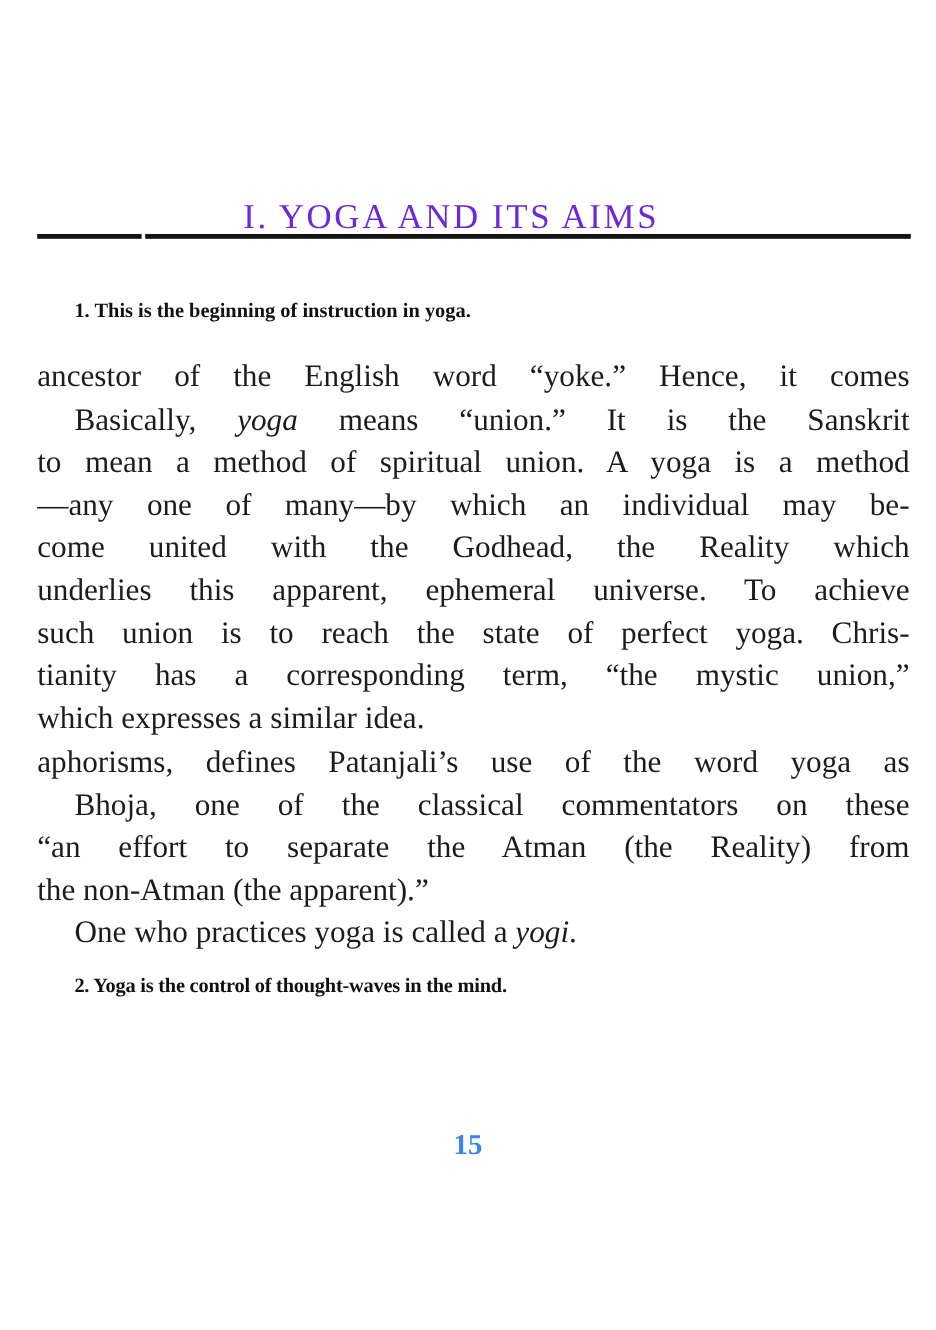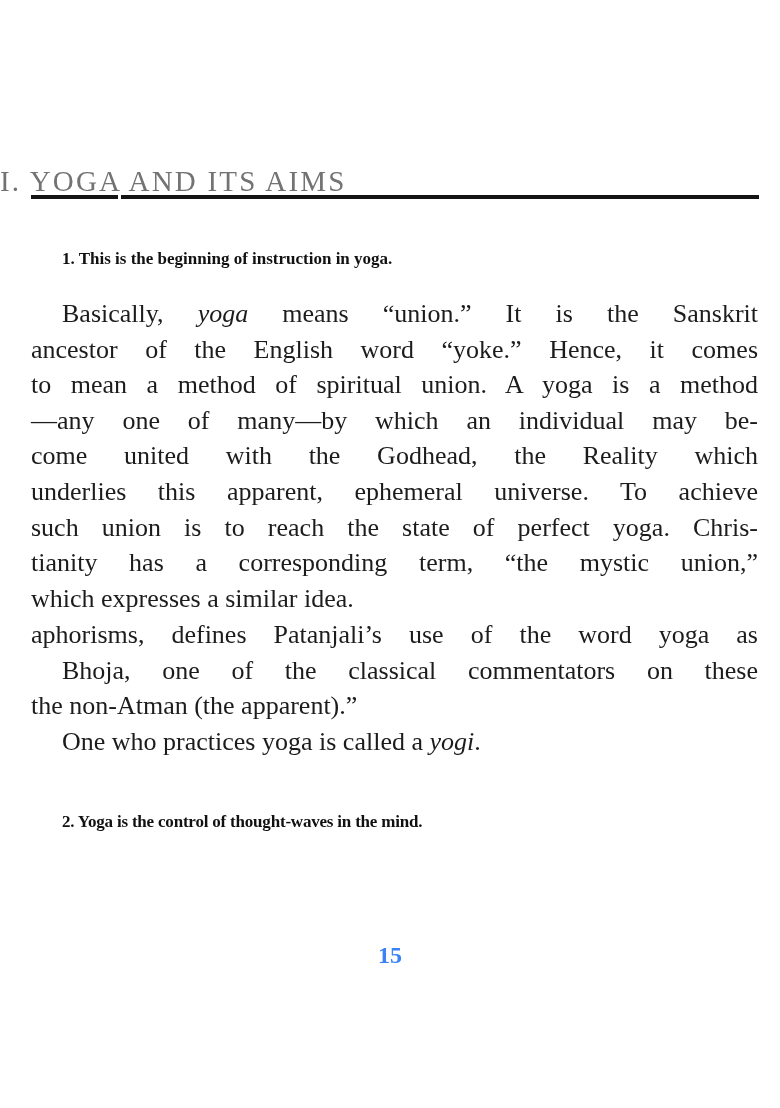--- a/index.html
+++ b/index.html
@@ -17,24 +17,25 @@
     }
     .page {
       position: absolute;
       left: 0; top: 0;
       width: 780px; height: 1108px;
     }
     .chapter-title {
       position: absolute;
       left: 0; width: 752px;
       top: 146px;
+      text-align: center;
       font-size: 29px;
       letter-spacing: 2.2px;
       font-weight: normal;
-      color: #737373;
+      color: #6d28d9;
     }
     .rule {
       position: absolute;
       left: 31px;
       top: 195px;
       width: 728px;
       height: 4px;
       background: #141414;
     }
     .rule-gap {
@@ -98,35 +99,36 @@
 <div class="page">
 
   <h1 class="chapter-title">I. YOGA AND ITS AIMS</h1>
   <div class="rule"></div>
   <div class="rule-gap"></div>
 
   <div class="sutra sutra-1">1. This is the beginning of instruction in yoga.</div>
 
   <div class="body-text block-1">
 
+    <span class="line">ancestor of the English word “yoke.” Hence, it comes</span>
     <span class="line indent"><span>Basically, </span><em>yoga</em><span> means “union.” It is the Sanskrit</span></span>
-    <span class="line">ancestor of the English word “yoke.” Hence, it comes</span>
     <span class="line">to mean a method of spiritual union. A yoga is a method</span>
     <span class="line">—any one of many—by which an individual may be-</span>
     <span class="line">come united with the Godhead, the Reality which</span>
     <span class="line">underlies this apparent, ephemeral universe. To achieve</span>
     <span class="line">such union is to reach the state of perfect yoga. Chris-</span>
     <span class="line">tianity has a corresponding term, “the mystic union,”</span>
     <span class="line last">which expresses a similar idea.</span>
   </div>
 
   <div class="body-text block-2">
 
     <span class="line">aphorisms, defines Patanjali’s use of the word yoga as</span>
     <span class="line indent">Bhoja, one of the classical commentators on these</span>
+    <span class="line">“an effort to separate the Atman (the Reality) from</span>
     <span class="line last">the non-Atman (the apparent).”</span>
 
     <span class="line indent last"><span>One who practices yoga is called a </span><em>yogi</em><span>.</span></span>
   </div>
 
   <div class="sutra sutra-2">2. Yoga is the control of thought-waves in the mind.</div>
 
 
   <div class="page-number">15</div>
 

